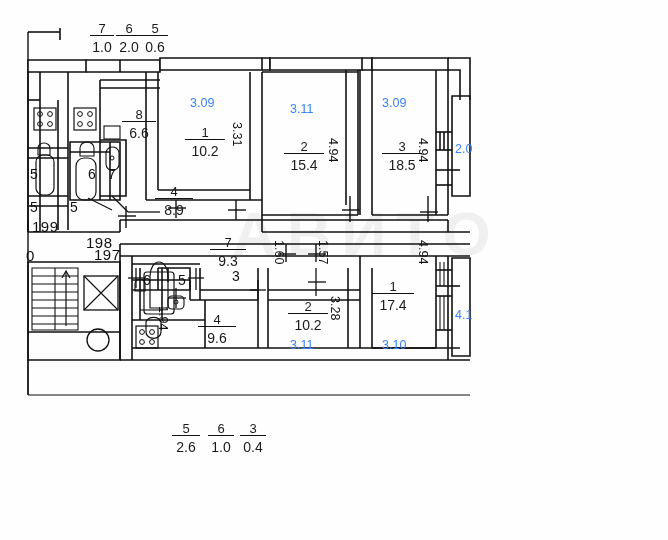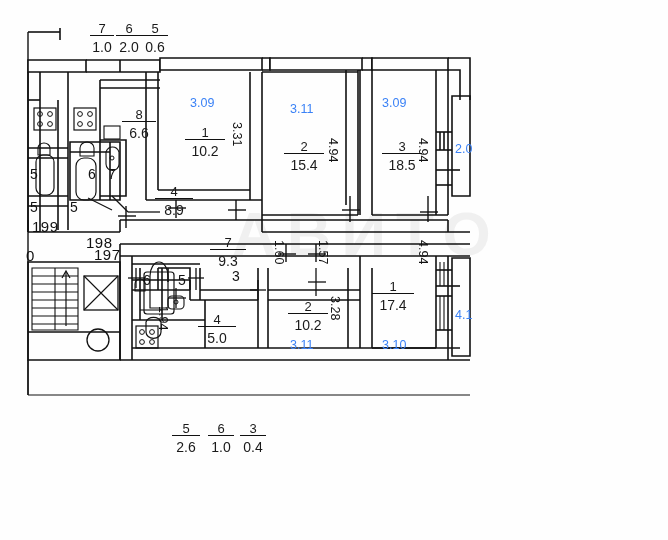--- a/index.html
+++ b/index.html
@@ -304,21 +304,21 @@
   <div class="apt" style="left:86px;top:234px;">198</div>
   <div class="apt" style="left:94px;top:246px;">197</div>
   <div class="apt" style="left:26px;top:247px;">0</div>
 
   <div class="frac" style="left:210px;top:236px;width:36px;">
     <span class="num">7</span>
     <span class="den">9.3</span>
   </div>
   <div class="frac" style="left:198px;top:313px;width:38px;">
     <span class="num">4</span>
-    <span class="den">5.0</span>
+    <span class="den">9.6</span>
   </div>
   <div class="frac" style="left:288px;top:300px;width:40px;">
     <span class="num">2</span>
     <span class="den">10.2</span>
   </div>
   <div class="frac" style="left:372px;top:280px;width:42px;">
     <span class="num">1</span>
     <span class="den">17.4</span>
   </div>
 

